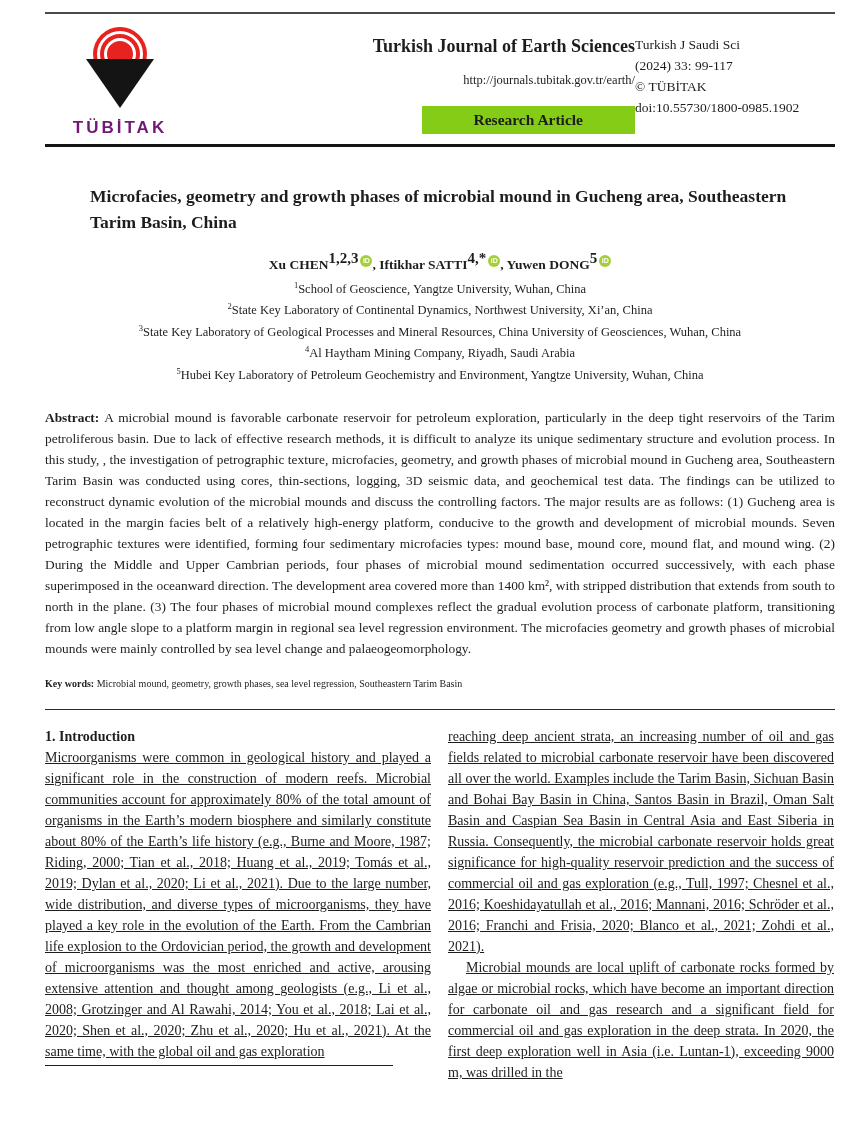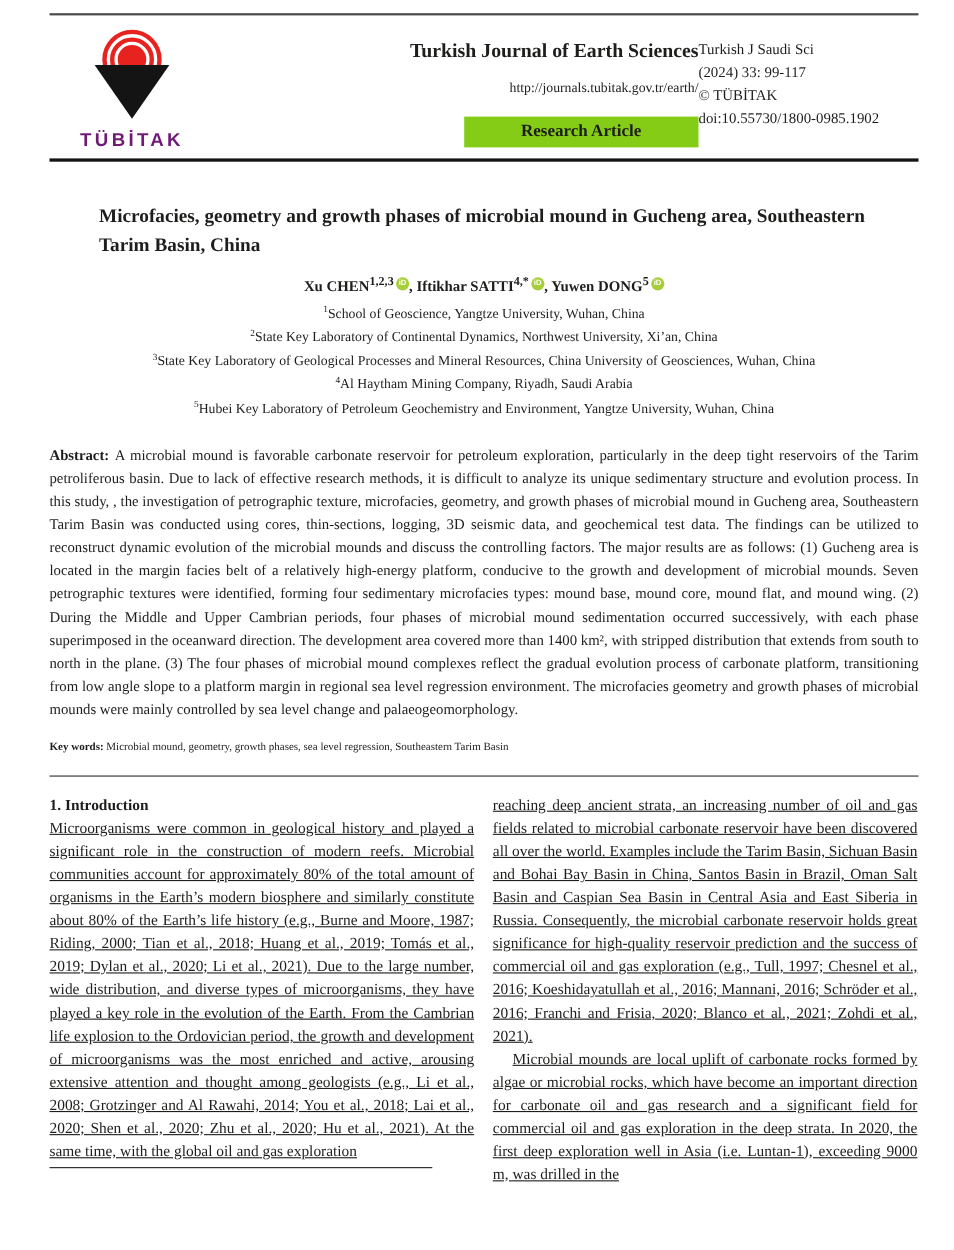--- a/index.html
+++ b/index.html
@@ -28,21 +28,21 @@
     font-size: 15.5px; font-weight: bold; padding: 5px 52px; margin-top: 18px;
   }
   .head-right { width: 200px; font-size: 13.5px; line-height: 21px; padding-top: 8px; }
 
   
   .title {
     font-size: 17.5px; font-weight: bold; 
     line-height: 26px; margin: 36px auto 0; max-width: 700px;
   }
   .authors { text-align: center; margin-top: 15px; font-size: 13.5px; font-weight: bold; }
-  .authors sup { font-size: 11px; font-weight: bold; }
+  .authors sup { font-size: 15px; font-weight: bold; }
   .orcid {
     display: inline-block; width: 12px; height: 12px; border-radius: 50%;
     background: #a6ce39; color: #fff; font-family: "Liberation Sans", sans-serif;
     font-size: 7px; font-weight: bold; line-height: 12px; text-align: center;
     vertical-align: super; margin-left: 2px; cursor: pointer;
   }
   .affiliations { text-align: center; margin-top: 4px; font-size: 12.5px; line-height: 17.5px; }
   .affiliations sup { font-size: 8.5px; }
 
   .dates-block {

